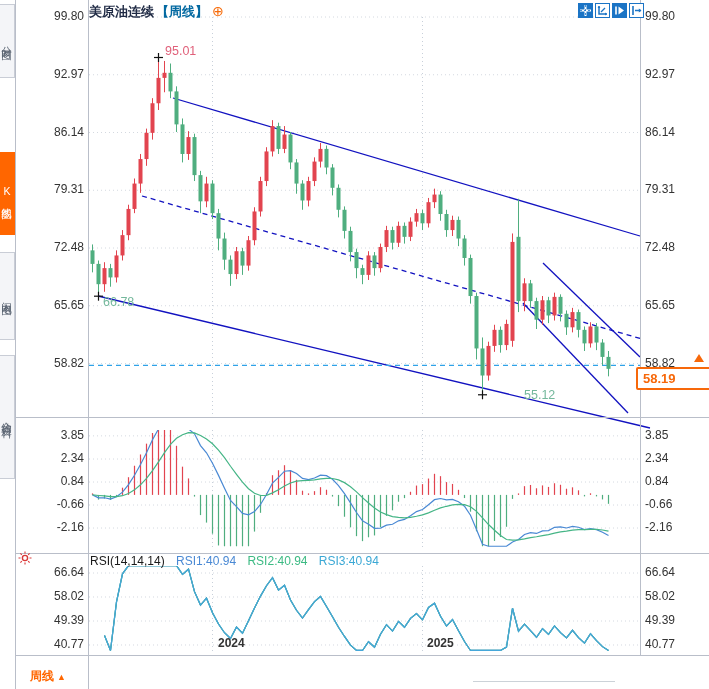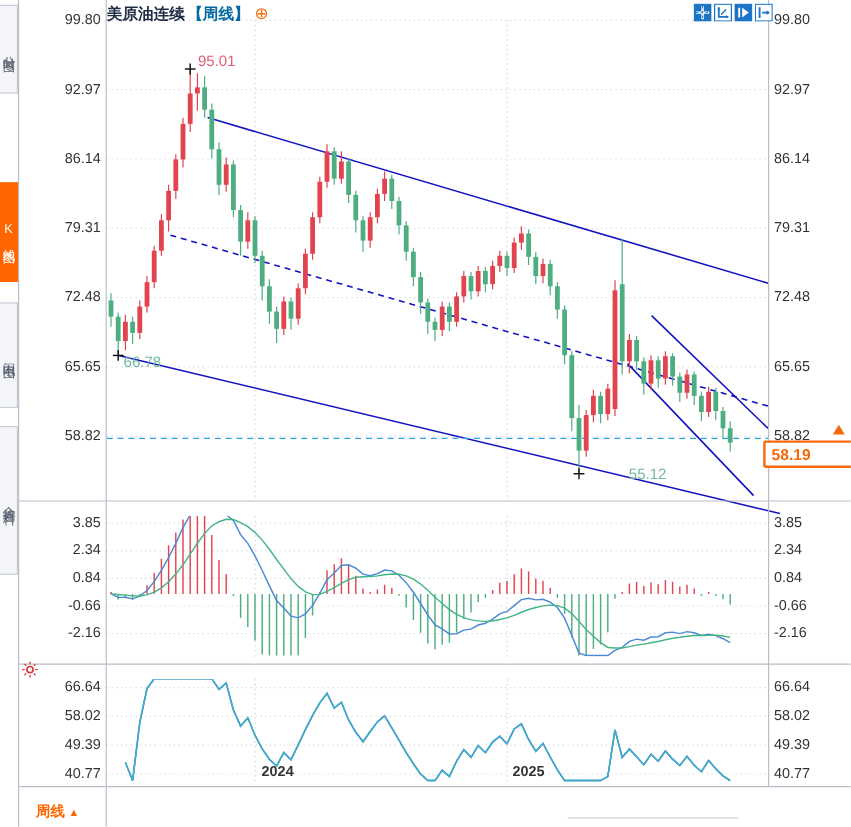--- a/index.html
+++ b/index.html
@@ -427,20 +427,26 @@
     </svg>
     <svg width="15" height="15">
       <rect x="0.5" y="0.5" width="14" height="14" fill="#fff" stroke="#1b74c5"></rect>
       <path d="M4 3 L4 12" stroke="#1b74c5" stroke-width="1.6"></path>
       <path d="M6 7.5 L12 7.5" stroke="#1b74c5" stroke-width="1.5"></path>
       <path d="M12.5 7.5 L9.8 5.6 L9.8 9.4 Z" fill="#1b74c5"></path>
     </svg>
   </div>
 
 
+  <div class="ov ind-head" style="left:90px;top:554px;">
+    <b>RSI(14,14,14)</b>
+    <span class="c-blue">RSI1:40.94</span>
+    <span class="c-green">RSI2:40.94</span>
+    <span class="c-cyan">RSI3:40.94</span>
+  </div>
 
   <div class="ov anno hi" style="left:165px;top:44px;">95.01</div>
   <div class="ov anno lo" style="left:103px;top:295px;">66.78</div>
   <div class="ov anno lo" style="left:484px;top:388px;margin-left:40px;">55.12</div>
 
   <div id="price-arrow" class="ov"></div>
   <div id="price-box" class="ov">58.19</div>
 
   <div id="hot-icon" class="ov">
     <svg width="14" height="14">

